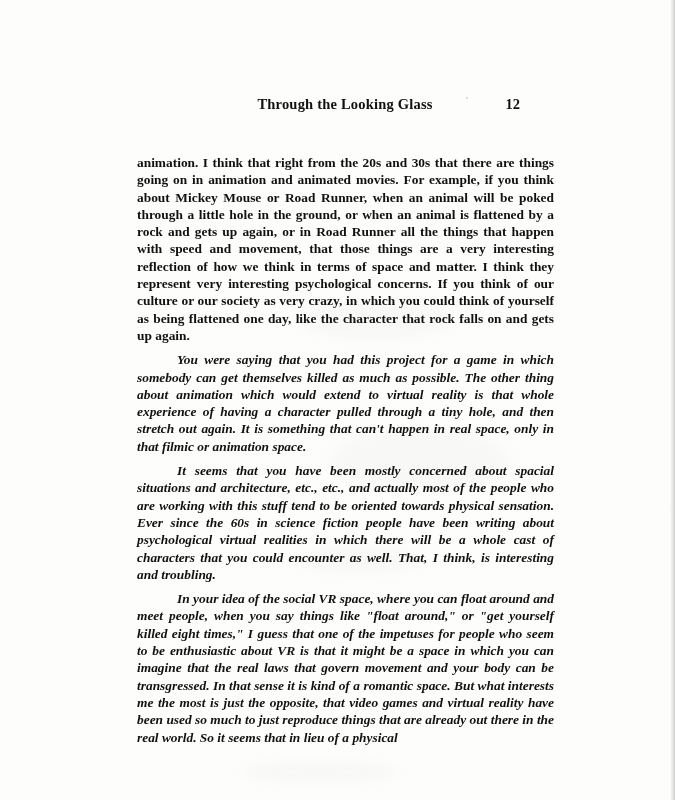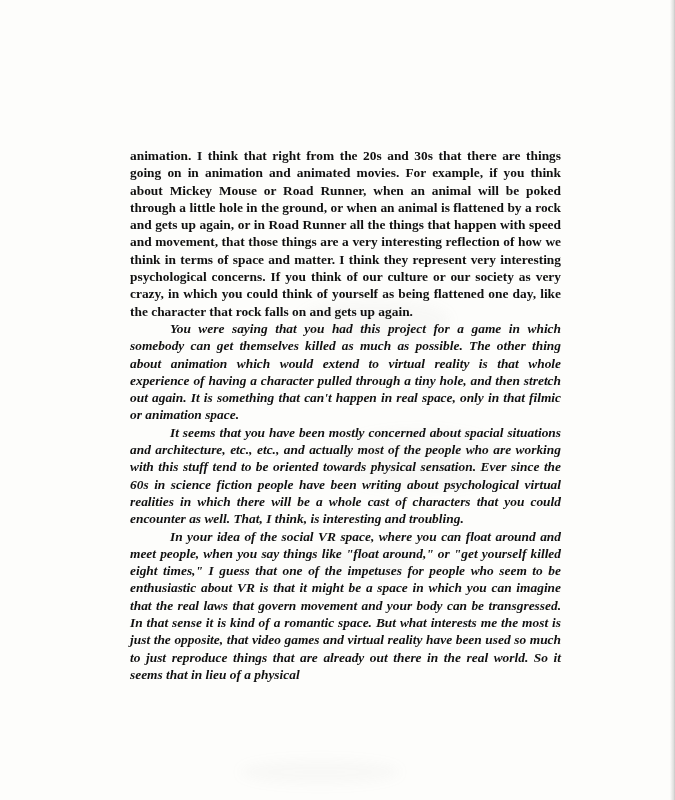--- a/index.html
+++ b/index.html
@@ -73,38 +73,43 @@
     position: absolute;
     left: 130px;
     top: 147px;
     width: 431px;
     font-size: 13.4px;
     line-height: 17.3px;
     font-weight: bold;
     text-align: justify;
   }
   .body-text p {
-    margin: 0;
+    margin: 7px;
     padding: 0;
   }
   .body-text p.indented {
     text-indent: 40px;
     font-style: italic;
   }
 </style>
 </head>
 <body>
 
 <div class="scan-page">
 
   <span class="blotch b1"></span>
   <span class="blotch b2"></span>
   <span class="blotch b3"></span>
   <span class="blotch b4"></span>
 
+  <div class="page-header">
+    <div class="title">Through the Looking Glass</div>
+    <span class="speckle">'</span>
+    <div class="page-number">12</div>
+  </div>
 
   <div class="body-text">
     <p>animation.  I think that right from the 20s and 30s that there are things going on in animation and animated movies.  For example, if you think about Mickey Mouse or Road Runner, when an animal will be poked through a little hole in the ground, or when an animal is flattened by a rock and gets up again, or in Road Runner all the things that happen with speed and movement, that those things are a very interesting reflection of how we think in terms of space and matter.  I think they represent very interesting psychological concerns.  If you think of our culture or our society as very crazy, in which you could think of yourself as being flattened one day, like the character that rock falls on and gets up again.</p>
     <p class="indented">You were saying that you had this project for a game in which somebody can get themselves killed as much as possible.  The other thing about animation which would extend to virtual reality is that whole experience of having a character pulled through a tiny hole, and then stretch out again.  It is something that can't happen in real space, only in that filmic or animation space.</p>
     <p class="indented">It seems that you have been mostly concerned about spacial situations and architecture, etc., etc., and actually most of the people who are working with this stuff tend to be oriented towards physical sensation.  Ever since the 60s in science fiction people have been writing about psychological virtual realities in which there will be a whole cast of characters that you could encounter as well.  That, I think, is interesting and troubling.</p>
     <p class="indented">In your idea of the social VR space, where you can float around and meet people, when you say things like "float around," or "get yourself killed eight times," I guess that one of the impetuses for people who seem to be enthusiastic about VR is that it might be a space in which you can imagine that the real laws that govern movement and your body can be transgressed.  In that sense it is kind of a romantic space.  But what interests me the most is just the opposite, that video games and virtual reality have been used so much to just reproduce things that are already out there in the real world.  So it seems that in lieu of a physical</p>
   </div>
 
   <div class="edge-shadow"></div>
 </div>

